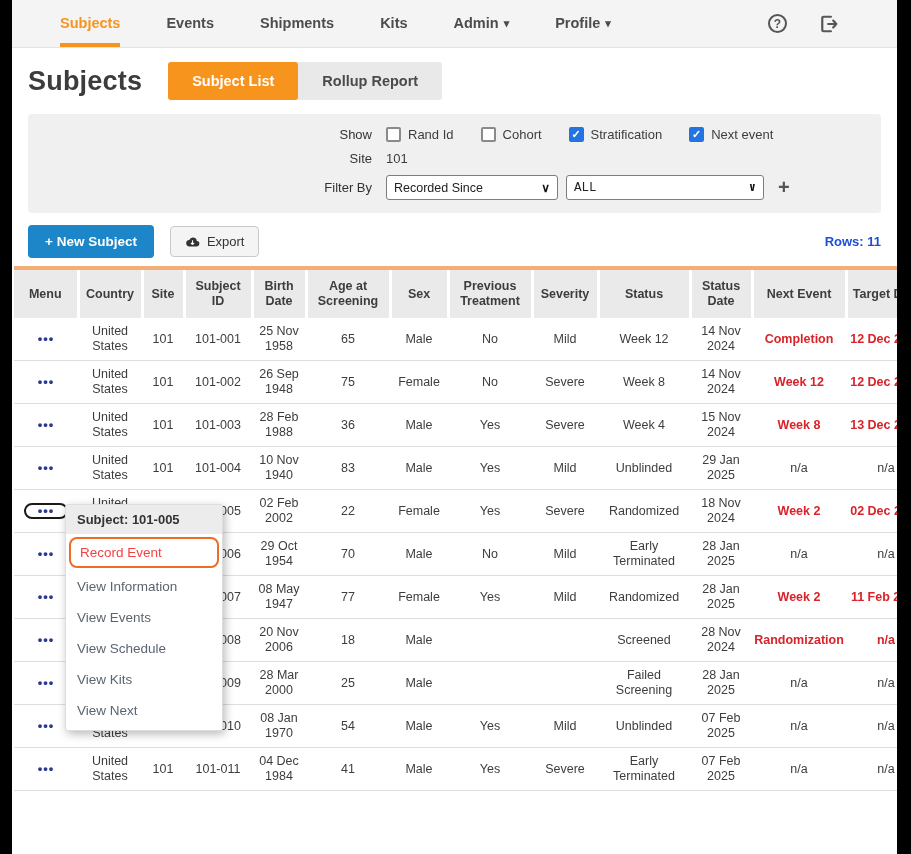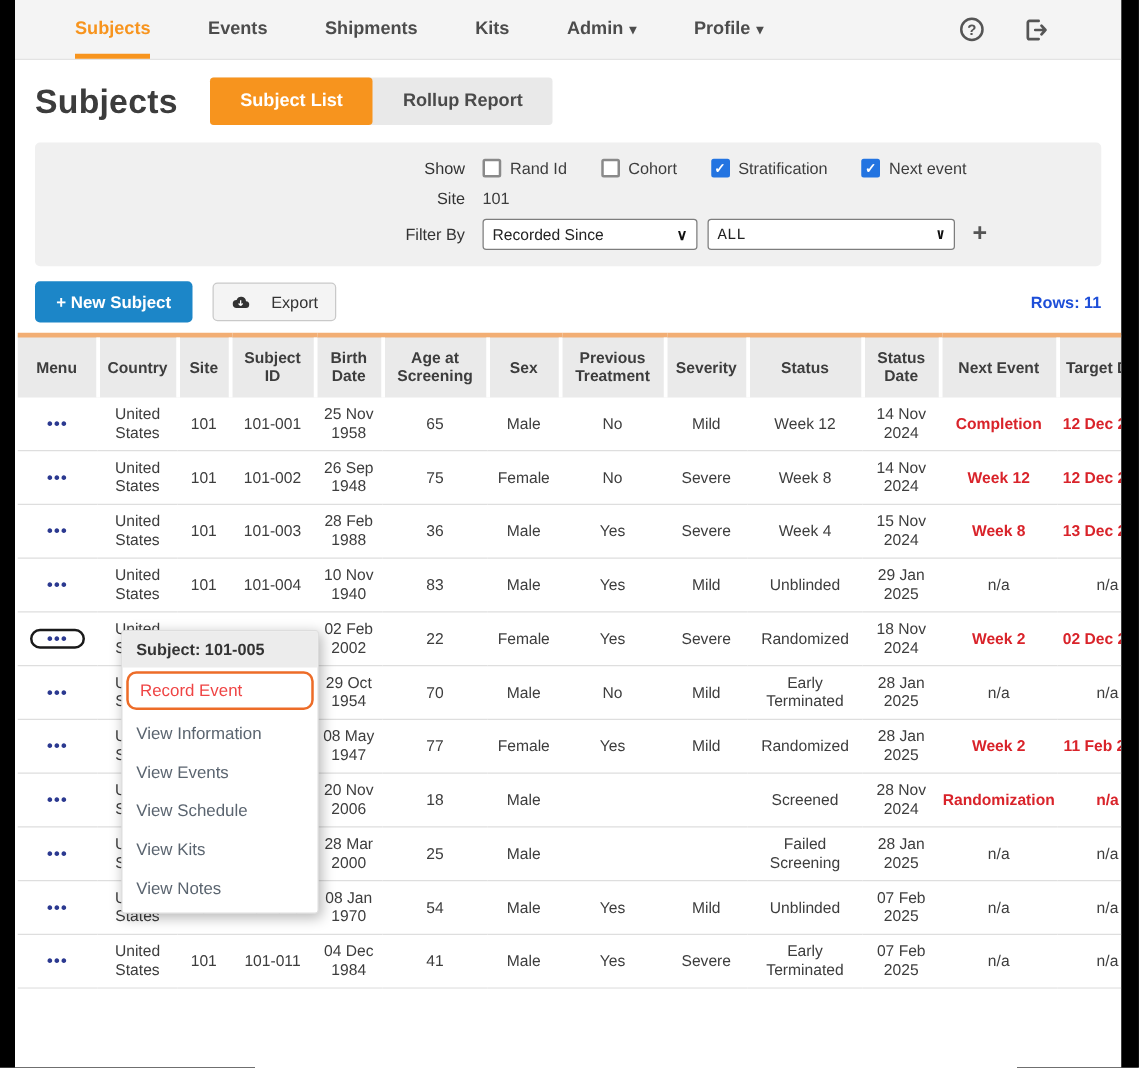--- a/index.html
+++ b/index.html
@@ -51,21 +51,21 @@
   .fake-select .chev { font-weight: 700; font-size: 12px; color: #111; }
   .sel-1 { width: 172px; } .sel-2 { width: 198px; font-family: Liberation Mono, monospace; }
   .plus-btn { font-size: 20px; font-weight: 700; color: #555; margin-left: 6px; cursor: pointer; }
 
   
   .actions-row { display: flex; align-items: center; margin: 12px 16px 8px 16px; }
   .btn-new { background: #1c86c8; color: #fff; font-weight: 700; font-size: 13.5px;
     border: none; border-radius: 4px; padding: 9px 17px; cursor: pointer; }
   .btn-export { margin-left: 16px; background: #f4f4f4; color: #333; font-size: 13px;
     border: 1px solid #c9c9c9; border-radius: 4px; padding: 7px 14px; cursor: pointer;
-    display: flex; align-items: center; gap: 17px; }
+    display: flex; align-items: center; gap: 7px; }
   .rows-count { margin-left: auto; font-size: 13px; font-weight: 700; color: #1d4ed8; }
 
   
   .table-wrap { margin-left: 2px; width: 883px; overflow: hidden; }
   table { border-collapse: collapse; table-layout: fixed; width: 912px; }
   thead th { background: #eaeaea; border-top: 4px solid #f2ae74;
     border-left: 3px solid #fff; font-size: 12.5px; font-weight: 700; color: #3d3d3d;
     padding: 9px 2px; text-align: center; line-height: 1.2; }
   thead th:first-child { border-left: none; }
   tbody td { font-size: 12.5px; color: #3d3d3d; text-align: center;
@@ -378,25 +378,25 @@
             <td>Severe</td>
             <td>Early Terminated</td>
             <td>07 Feb 2025</td>
             <td>n/a</td>
             <td>n/a</td>
           </tr>
         </tbody>
     </table>
   </div>
 
-  <div class="context-menu" id="context-menu" style="left: 53px; top: 504px; margin-left: 32px;">
+  <div class="context-menu" id="context-menu" style="left: 53px; top: 504px;">
     <div class="cm-header">Subject: 101-005</div>
     <div id="cm-items">
         <div class="cm-item highlighted">Record Event</div>
         <div class="cm-item">View Information</div>
         <div class="cm-item">View Events</div>
         <div class="cm-item">View Schedule</div>
         <div class="cm-item">View Kits</div>
-        <div class="cm-item">View Notes</div>
+        <div class="cm-item">View Next</div>
       </div>
   </div>
 
 </div>
 
 </body></html>

